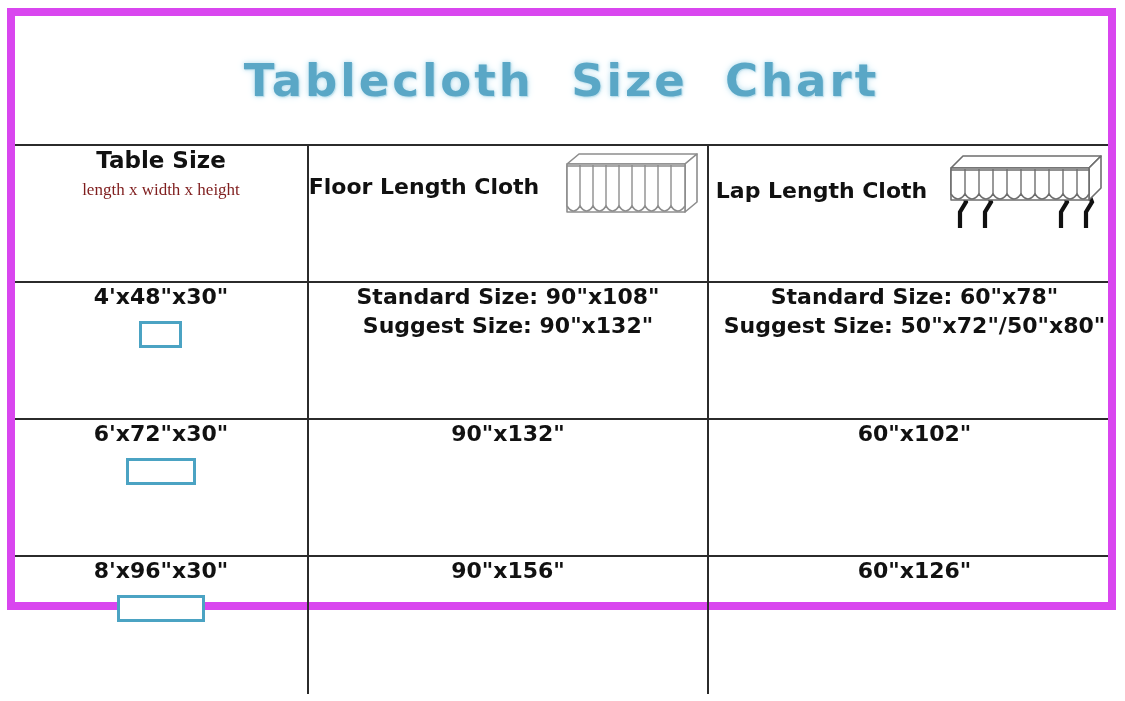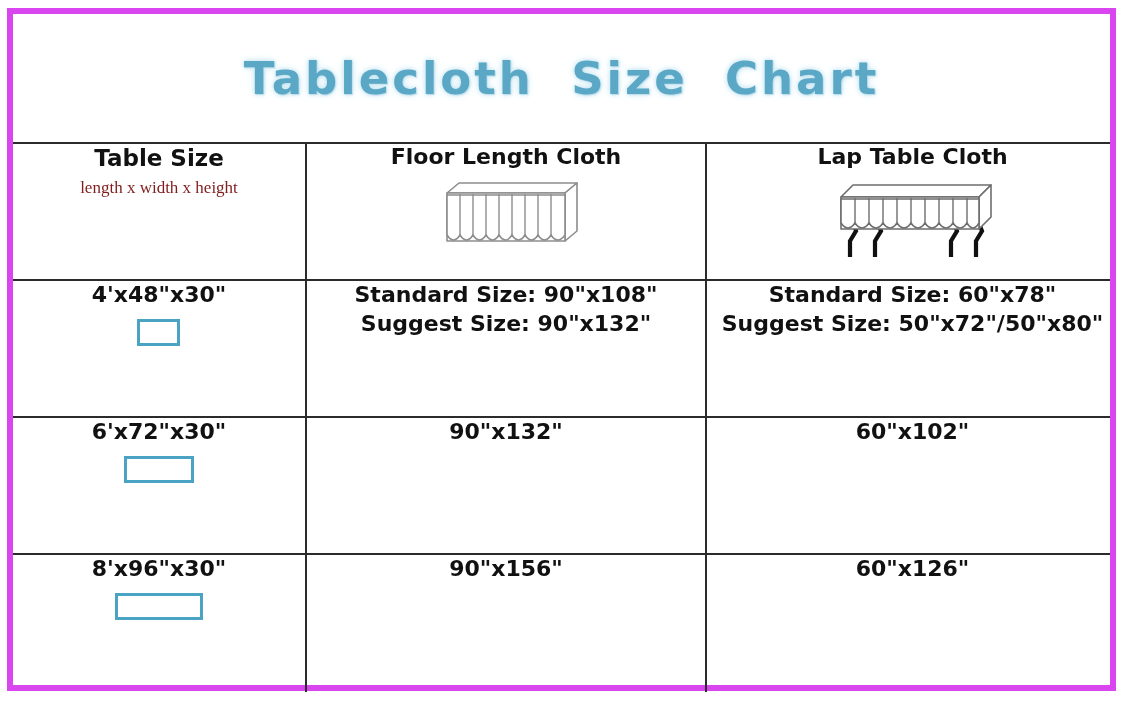--- a/index.html
+++ b/index.html
@@ -12,22 +12,22 @@
     height: 701px;
     font-family: "Liberation Sans", sans-serif;
     -webkit-font-smoothing: antialiased;
   }
 
   #chart-frame {
     position: absolute;
     left: 7px;
     top: 8px;
     width: 1109px;
-    height: 683px;
-    border: 6px solid #d946ef;
+    height: 602px;
+    border: 8px solid #d946ef;
     box-sizing: border-box;
     background: #ffffff;
   }
 
   
   .title-row {
     height: 130px;
     box-sizing: border-box;
     border-bottom: 2px solid #2b2b2b;
     display: flex;
@@ -87,21 +87,20 @@
     white-space: nowrap;
   }
   .hdr-inline {
     display: flex;
     align-items: center;
     justify-content: center;
     gap: 6px;
     width: 100%;
     padding: 0 4px;
     box-sizing: border-box;
-    flex-direction: column;
   }
   .hdr-inline .hdr-main { font-size: 22px; }
   .cloth-art { flex: 0 0 auto; display: block; }
 
   
   .data-row { height: 137px; }
   .size-stack {
     text-align: center;
     line-height: 1.3;
   }
@@ -173,21 +172,21 @@
             <line x1="100" y1="19" x2="100" y2="62"></line>
             <line x1="113" y1="19" x2="113" y2="62"></line>
             <line x1="126" y1="19" x2="126" y2="62"></line>
           </g>
         </svg>
       </div>
     </div>
 
     <div class="cell col-c">
       <div class="hdr-inline">
-        <div class="hdr-main">Lap Table Cloth</div>
+        <div class="hdr-main">Lap Length Cloth</div>
         <svg class="cloth-art" width="180" height="88" viewBox="0 0 180 88">
 
           <g stroke="#111111" stroke-width="4.2" fill="none" stroke-linecap="butt">
             <path d="M30 46 L33 56 L27 66 L27 82"></path>
             <path d="M54 46 L58 56 L52 66 L52 82"></path>
             <path d="M130 46 L134 56 L128 66 L128 82"></path>
             <path d="M155 46 L159 56 L153 66 L153 82"></path>
           </g>
           <g fill="#ffffff" stroke="#6e6e6e" stroke-width="1.6" stroke-linejoin="round">
 

